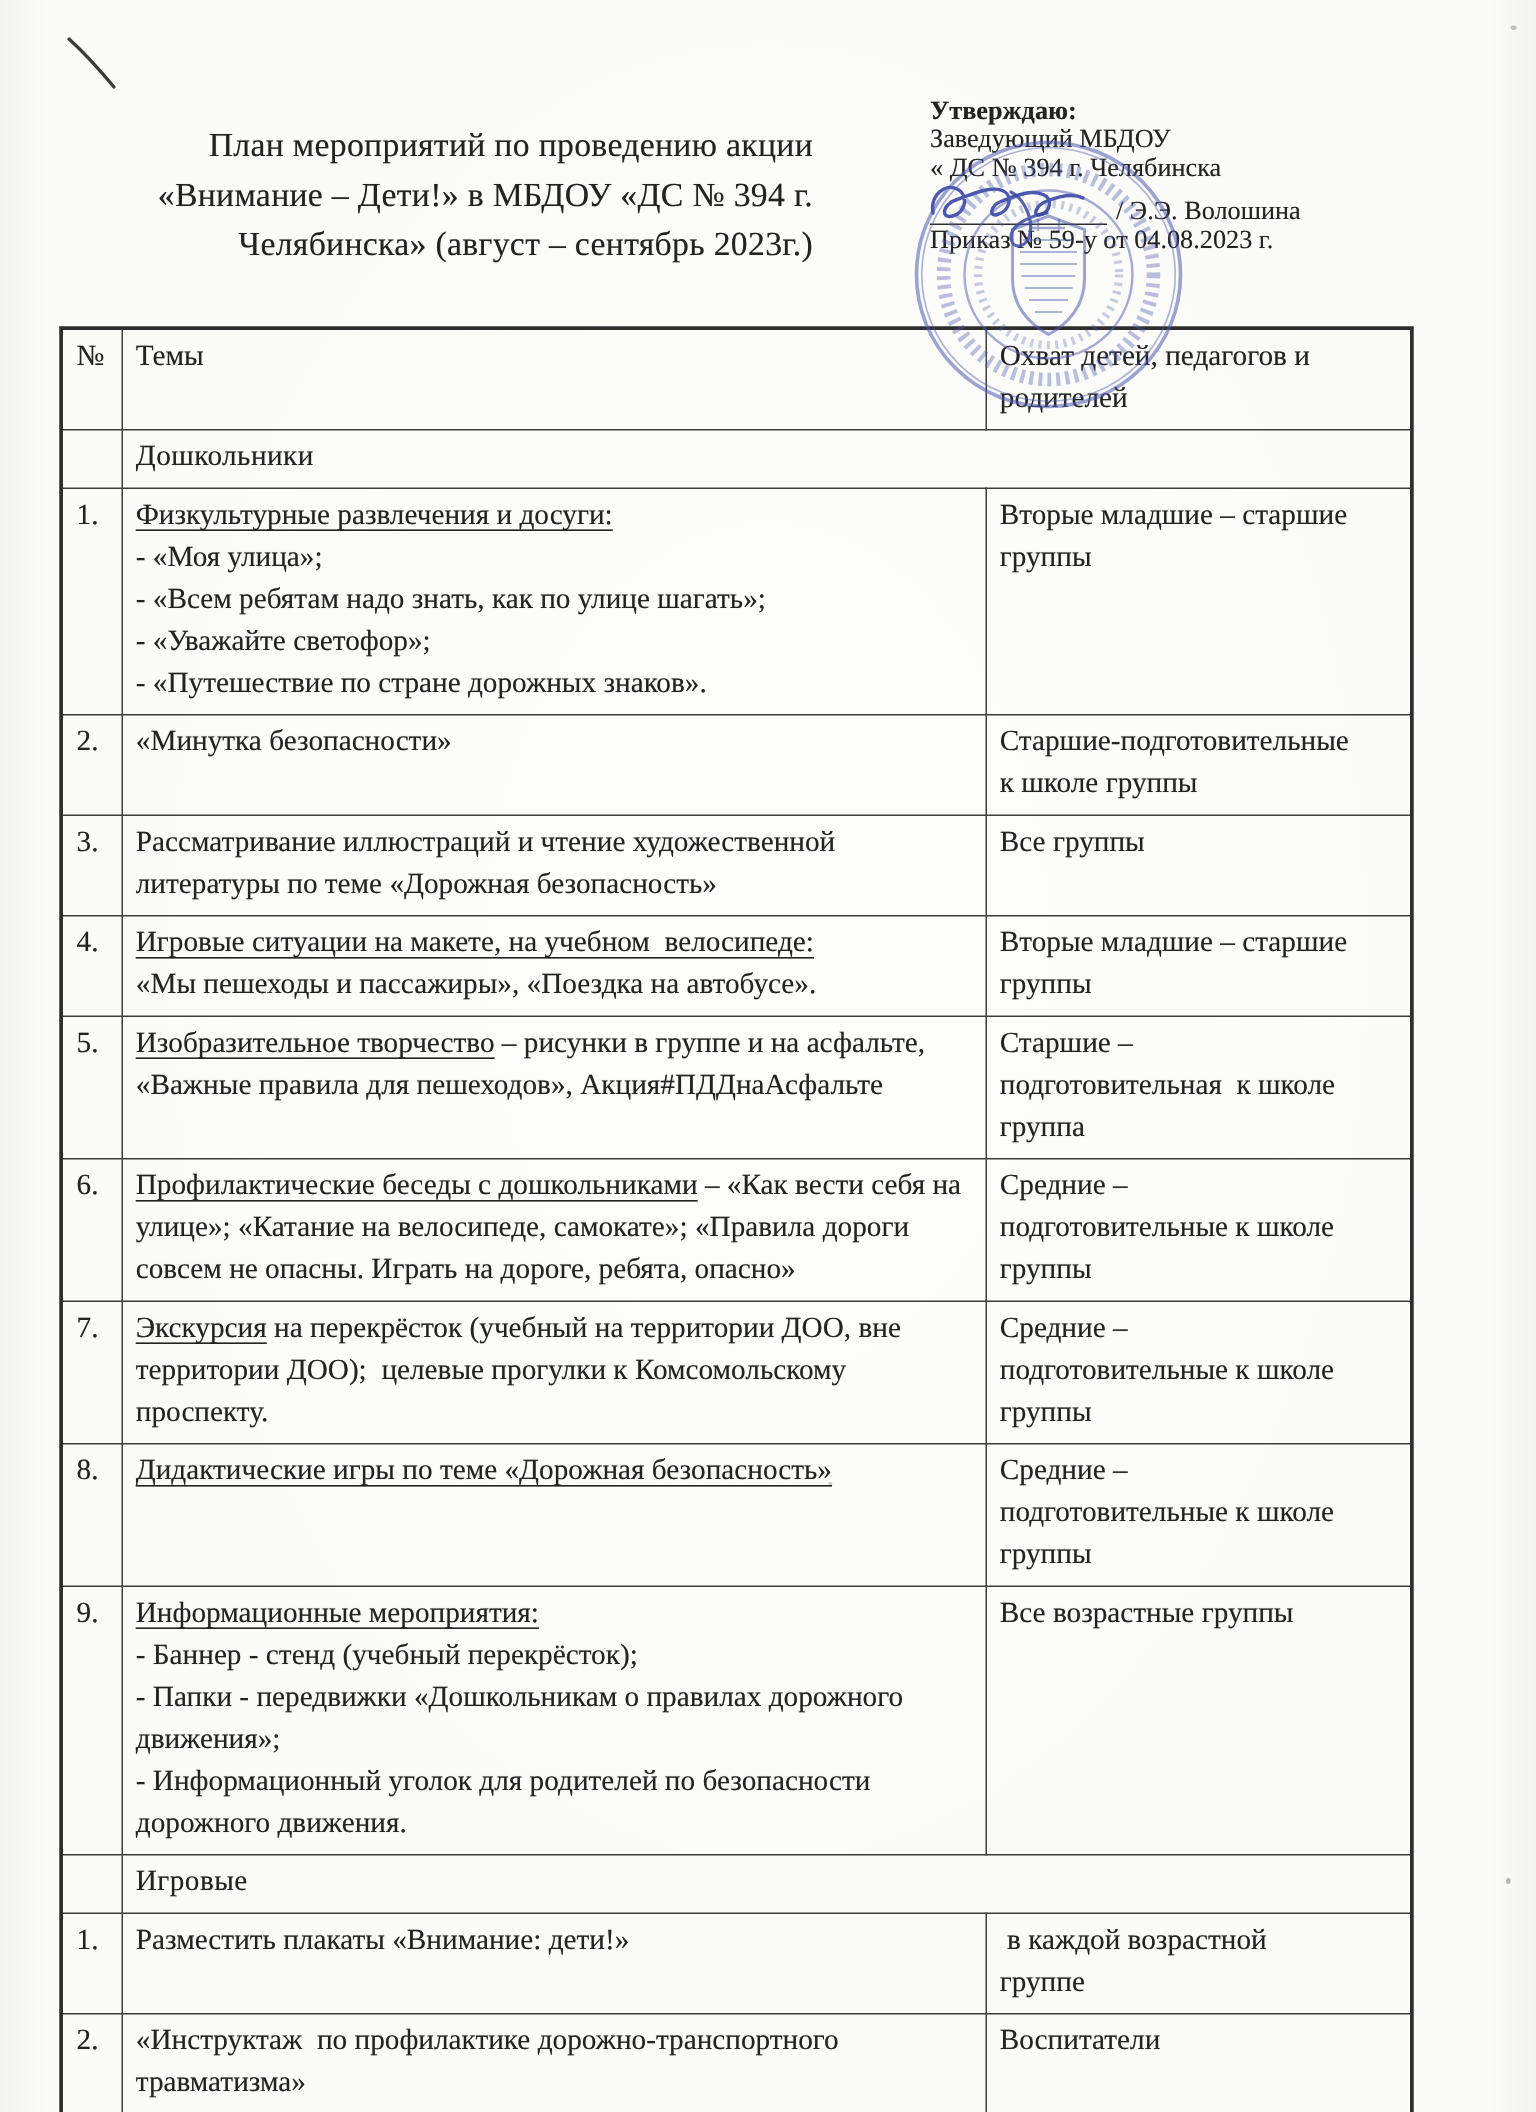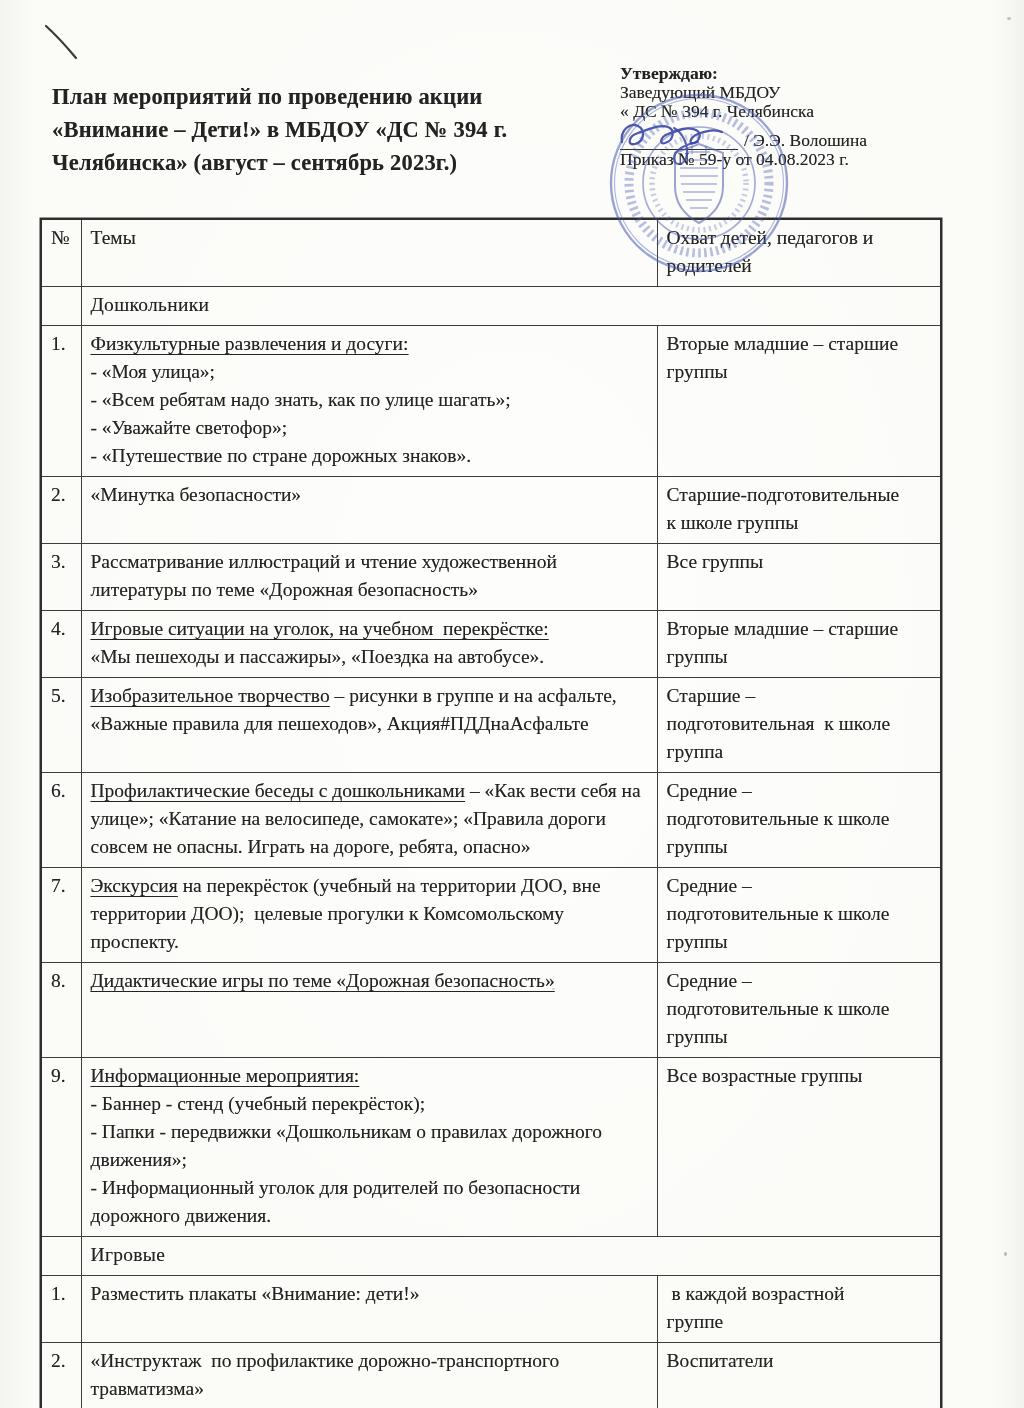--- a/index.html
+++ b/index.html
@@ -17,21 +17,21 @@
       linear-gradient(90deg, #f3f3ef 0%, var(--page) 3%, var(--page) 97%, #f2f2ee 100%),
       var(--page);
     font-family:"Liberation Serif","DejaVu Serif",serif;
     color:var(--text);
   }
   .scan-text{ text-shadow:0 0 .5px rgba(40,40,40,.45); }
 
   
   .doc-title{
     position:absolute;left:52px;top:80px;width:490px;
-    text-align:left;font-weight:bold;font-size:22.5px;line-height:33px;
+    text-align:right;font-weight:normal;font-size:22.5px;line-height:33px;
     letter-spacing:.2px;
   }
   .approval{
     position:absolute;left:620px;top:64px;width:330px;
     font-size:17.5px;line-height:18.5px;
   }
   .approval .b{font-weight:bold;}
   .approval > div{margin-bottom:0.5px;}
   .sig-row{
     position:relative;height:26px;margin-top:3px;
@@ -169,21 +169,21 @@
         <td>
           <div class="par"><span>Рассматривание иллюстраций и чтение художественной литературы по теме «Дорожная безопасность»</span></div>
         </td>
         <td>
           <div class="cov-line">Все группы</div>
         </td>
       </tr>
       <tr>
         <td class="c-num">4.</td>
         <td>
-          <div class="par"><span class="u">Игровые ситуации на уголок, на учебном  перекрёстке:</span></div>
+          <div class="par"><span class="u">Игровые ситуации на макете, на учебном  велосипеде:</span></div>
           <div class="par"><span>«Мы пешеходы и пассажиры», «Поездка на автобусе».</span></div>
         </td>
         <td>
           <div class="cov-line">Вторые младшие – старшие</div>
           <div class="cov-line">группы</div>
         </td>
       </tr>
       <tr>
         <td class="c-num">5.</td>
         <td>

